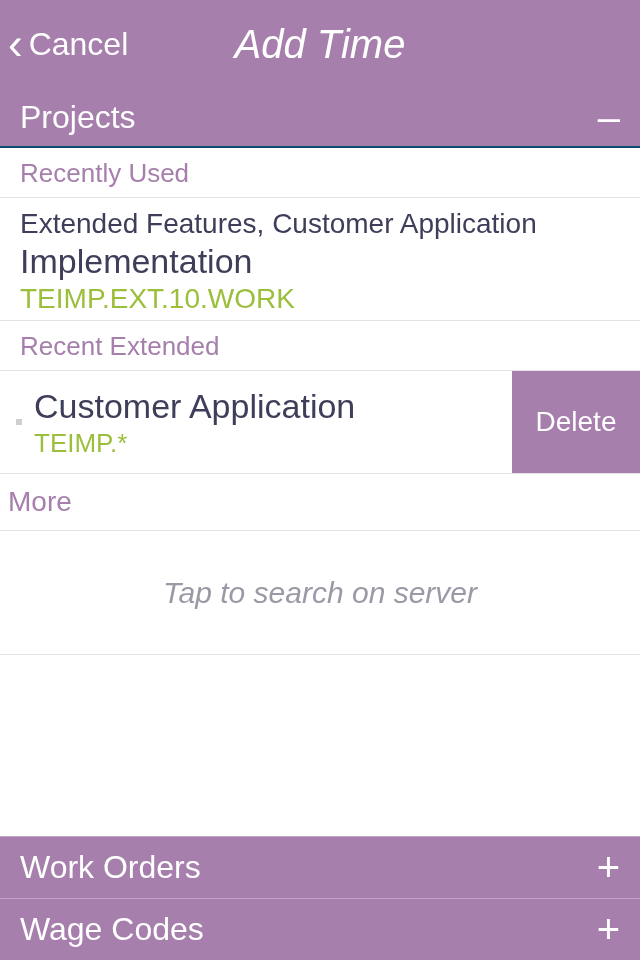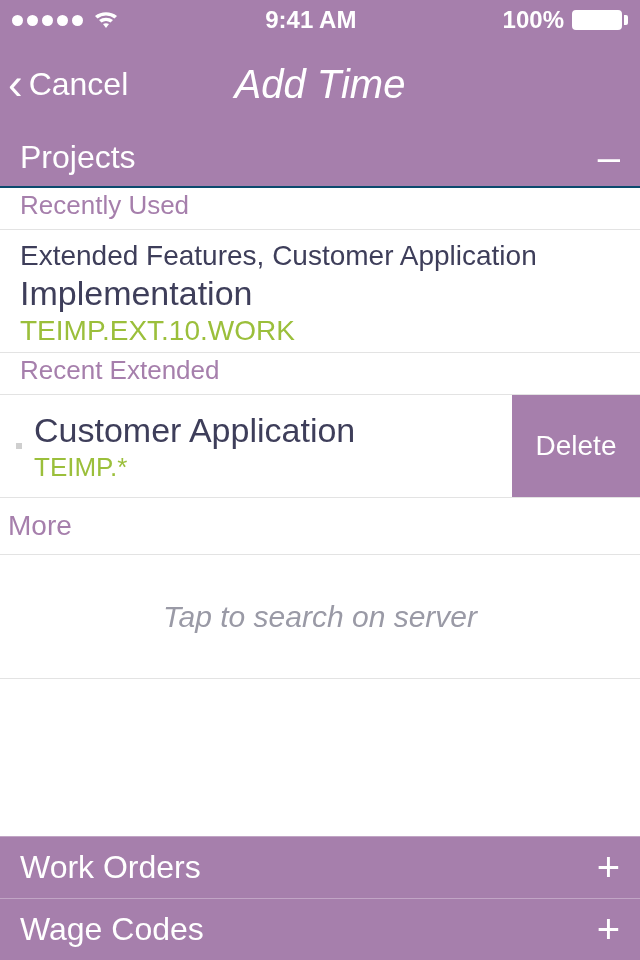--- a/index.html
+++ b/index.html
@@ -17,21 +17,21 @@
   
   .nav-bar { background:#a67fac; height:88px; display:flex; align-items:center; position:relative; color:#fff; }
   .back { display:flex; align-items:center; gap:6px; font-size:32px; font-weight:300; padding-left:8px; position:absolute; left:0; }
   .chevron { font-size:44px; line-height:1; font-weight:200; }
   .nav-title { width:100%; text-align:center; font-size:40px; font-weight:300;font-style:italic; }
   
   .section-bar { background:#a67fac; color:#fff; height:60px; display:flex; align-items:center; justify-content:space-between; padding:0 20px; border-top:1px solid rgba(255,255,255,0.25); font-size:32px; font-weight:300; }
   .section-bar.first { border-top:none; border-bottom:2px solid #0c4a6e; }
   .plusminus { font-size:40px; font-weight:300; }
   
-  .sub-label { color:#a67fac; font-size:26px; font-weight:300; padding:2px 20px 8px; border-bottom:1px solid #e3e3e3; background:#fff; }
+  .sub-label { color:#a67fac; font-size:26px; font-weight:300; padding:10px 20px 8px; border-bottom:1px solid #e3e3e3; background:#fff; }
   
   .row { padding:10px 20px 5px; background:#fff; border-bottom:1px solid #e3e3e3; }
   .row .line1 { color:#3e3e5a; font-size:28px; font-weight:400; margin-bottom:2px; }
   .row .line2 { color:#3e3e5a; font-size:34px; font-weight:400; margin-bottom:2px; }
   .row .code { color:#9bbf3b; font-size:28px; font-weight:400; }
   
   .swipe-row { display:flex; border-bottom:1px solid #e3e3e3; background:#fff; }
   .swipe-main { flex:1; padding:16px 20px 14px 34px; position:relative; }
   .grip { position:absolute; left:16px; top:50%; transform:translateY(-50%); width:6px; height:6px; background:#cfcfcf; }
   .swipe-main .title { color:#3e3e5a; font-size:34px; font-weight:400; }
@@ -44,44 +44,20 @@
   
   .spacer { flex:1; background:#fff; }
   
   .bottom-bar { background:#a67fac; color:#fff; height:62px; display:flex; align-items:center; justify-content:space-between; padding:8px 20px; border-top:1px solid rgba(255,255,255,0.3); font-size:32px; font-weight:300; }
   .wifi-icon svg { display:block; }
 </style>
 </head>
 <body>
 
 <div class="screen">
-  <div class="status-bar">
-    <div class="status-left">
-      <span class="dots">
-        <span class="dot"></span>
-          <span class="dot"></span>
-          <span class="dot"></span>
-          <span class="dot"></span>
-          <span class="dot"></span>
-      </span>
-      <span class="wifi-icon">
-        <svg width="26" height="20" viewBox="0 0 26 20">
-            <path d="M13 18 L16 14 A6 6 0 0 0 10 14 Z M6 10 A12 12 0 0 1 20 10 L17.5 12.5 A8 8 0 0 0 8.5 12.5 Z M2 6 A18 18 0 0 1 24 6 L21.5 8.5 A14 14 0 0 0 4.5 8.5 Z" fill="#fff"></path>
-          </svg>
-      </span>
-    </div>
-    <div>9:41 AM</div>
-    <div class="status-right">
-      <span>100%</span>
-      <span class="battery">
-        <span class="battery-body"></span>
-          <span class="battery-tip"></span>
-      </span>
-    </div>
-  </div>
 
   <div class="nav-bar">
     <div class="back">
       <span class="chevron">‹</span>
       <span>Cancel</span>
     </div>
     <div class="nav-title">Add Time</div>
   </div>
 
   <div class="section-bar first">

